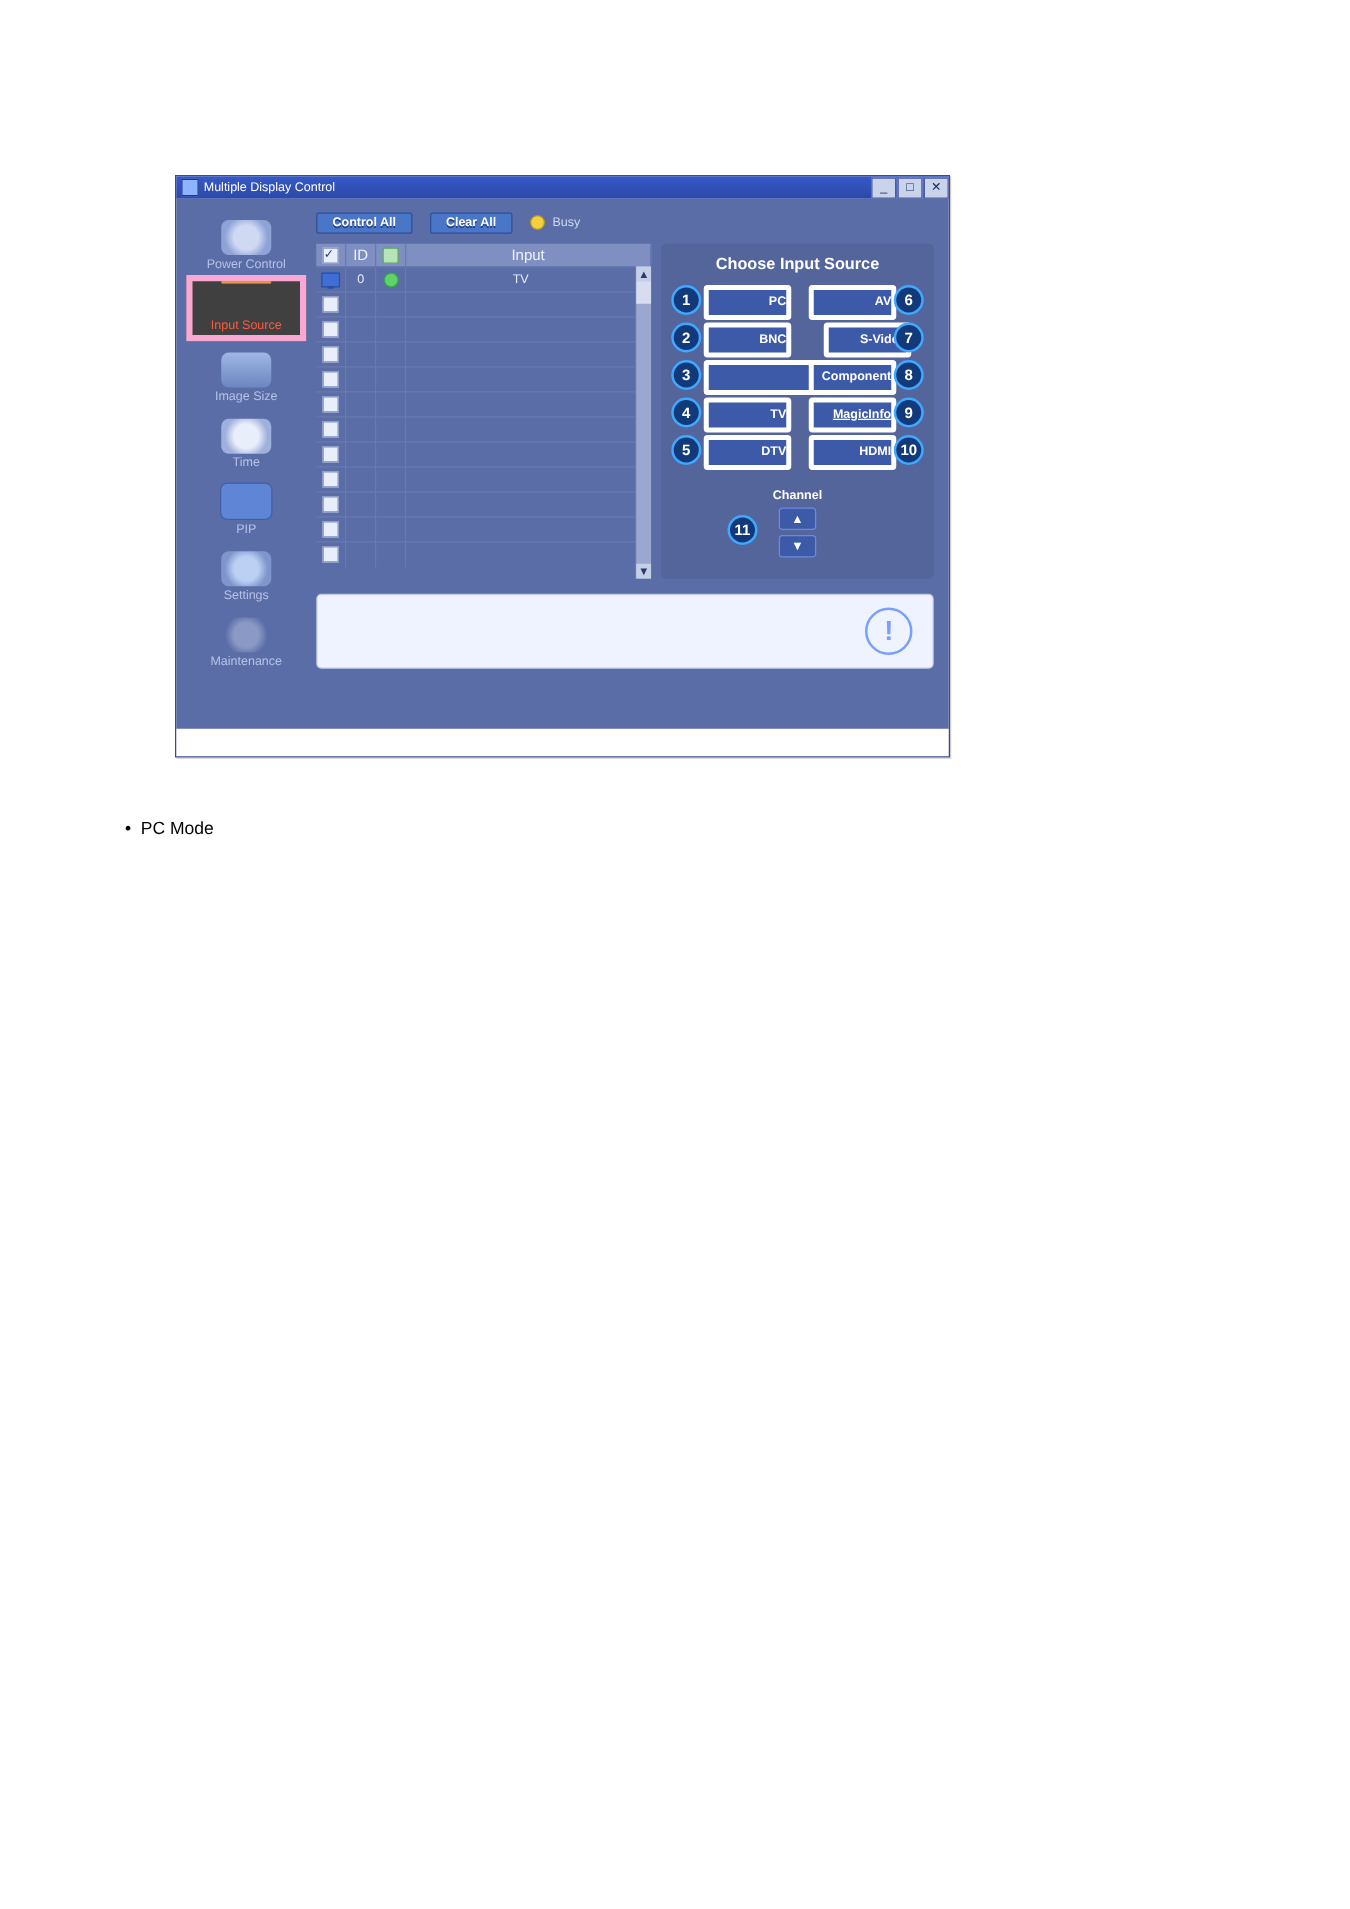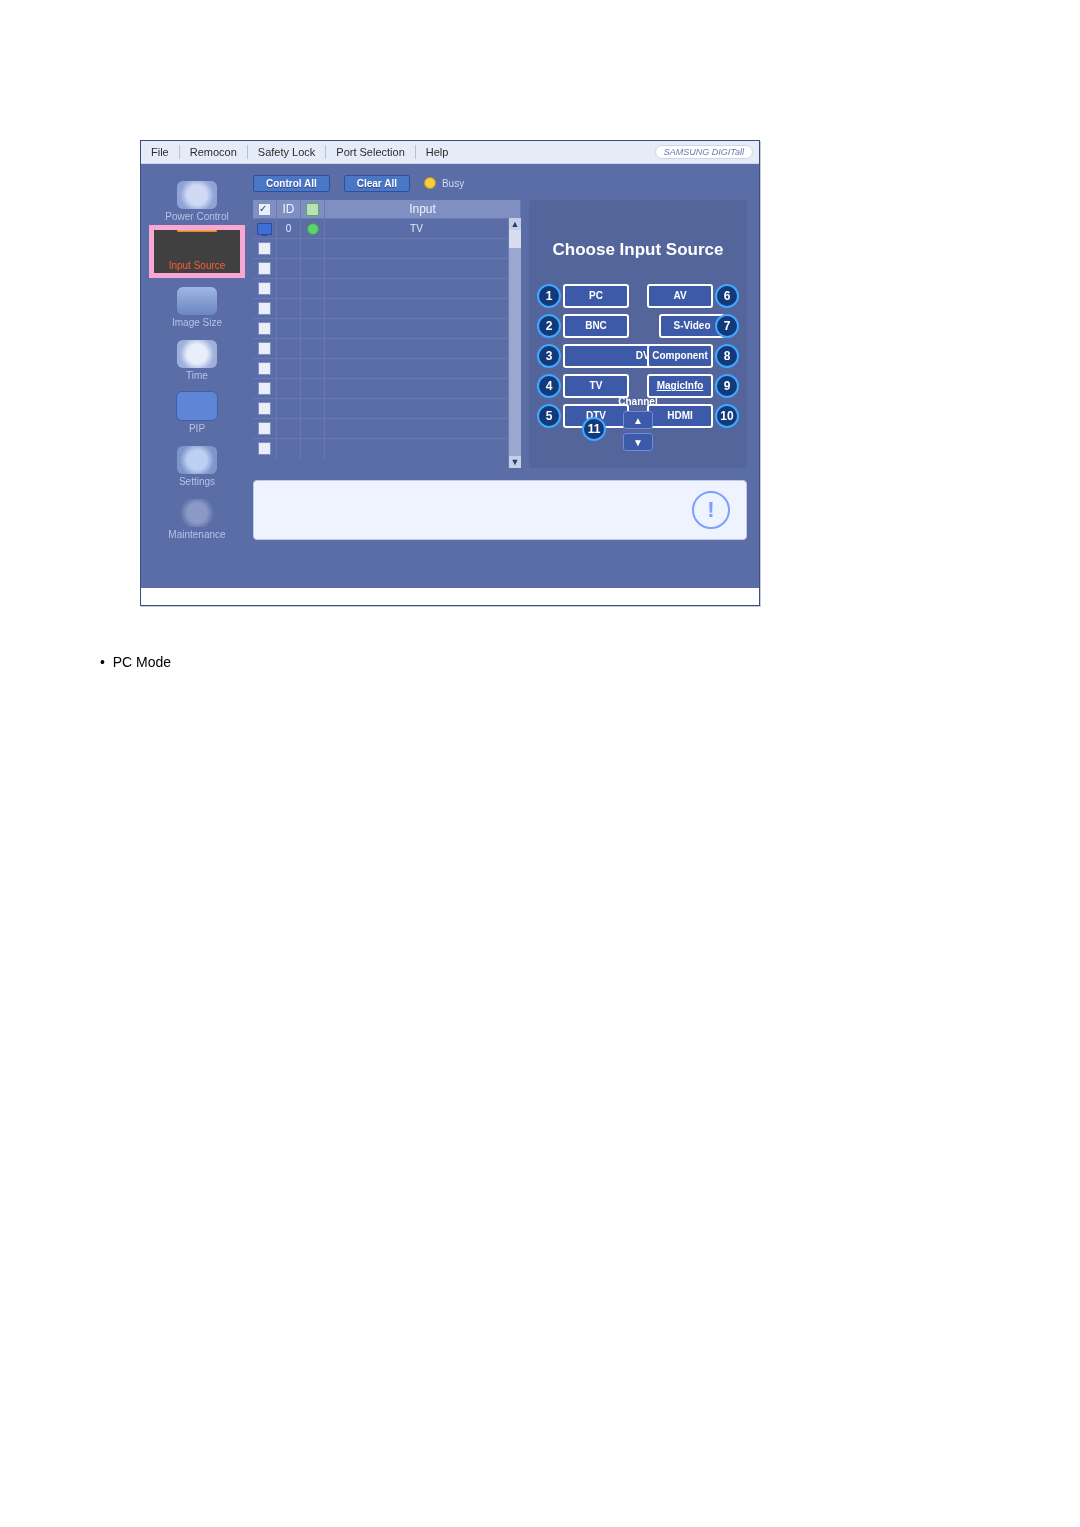--- a/index.html
+++ b/index.html
@@ -41,50 +41,47 @@
   .ringbox{width:11px;height:11px;border-radius:2px;background:#b7e3b7;border:1px solid #5fa85f;display:inline-block;}
   .statdot{width:10px;height:10px;border-radius:50%;background:#5fd36b;border:1px solid #3aa648;display:inline-block;}
   .monbox{width:13px;height:10px;background:#3f6fd6;border:1px solid #2a4da0;display:inline-block;position:relative;}
   .monbox::after{content:"";position:absolute;left:4px;bottom:-2px;width:5px;height:2px;background:#2a4da0;}
   .vscroll{position:absolute;right:0;top:0;width:12px;height:250px;background:#9aa8cf;border-left:1px solid #6a7ab0;}
   .vsbtn{width:12px;height:12px;background:#c5cfe8;display:flex;align-items:center;justify-content:center;font-size:9px;color:#2a3a70;}
   .vsbtn.bot{position:absolute;bottom:0;}
   .vthumb{position:absolute;top:12px;width:12px;height:18px;background:#d7ddef;}
   
   .rpanel{position:absolute;left:388px;top:36px;width:218px;height:268px;background:#54659c;border-radius:4px;}
-  .rp-title{text-align:center;color:#fff;font-weight:bold;font-size:17px;padding:8px 0 24px;margin-top:32px;}
+  .rp-title{text-align:center;color:#fff;font-weight:bold;font-size:13px;padding:8px 0 10px;}
   .srcgrid{position:relative;height:150px;}
-  .srcbtn{position:absolute;width:62px;height:20px;line-height:20px;text-align:center;color:#fff;font-size:10px;font-weight:bold;background:#3d5aa8;border:2px solid #ffffff;border-radius:3px;}
+  .srcbtn{position:absolute;width:62px;height:20px;line-height:20px;text-align:right;color:#fff;font-size:10px;font-weight:bold;background:#3d5aa8;border:4px solid #ffffff;border-radius:3px;}
   .numc{position:absolute;width:20px;height:20px;border:2px solid #3fa8ff;border-radius:50%;background:#123a7a;color:#fff;font-size:12px;font-weight:bold;display:flex;align-items:center;justify-content:center;}
   .channel{position:absolute;left:0;right:0;top:196px;text-align:center;}
   .channel .lbl{color:#fff;font-size:10px;font-weight:bold;}
   .chbtn{width:28px;height:16px;margin:4px auto;background:#3d5aa8;border:1px solid #6a8be0;border-radius:3px;display:flex;align-items:center;justify-content:center;color:#fff;font-size:10px;}
   
   .footer{position:absolute;left:112px;top:316px;width:494px;height:60px;background:#eef3ff;border:1px solid #bfc9e4;border-radius:4px;display:flex;align-items:center;justify-content:flex-end;padding-right:16px;box-sizing:border-box;}
   .footer .ex{width:34px;height:34px;border:2px solid #7aa0ff;border-radius:50%;display:flex;align-items:center;justify-content:center;color:#7aa0ff;font-size:22px;font-weight:bold;}
   .caption{position:absolute;left:100px;top:654px;font-size:14px;color:#000000;}
 </style>
 </head>
 <body>
 <div class="page">
 
 <div class="shot">
-
-  <div class="menubar">
-    <span class="m">File</span>
-        <span class="sep"></span>
-    <span class="m">Remocon</span>
-        <span class="sep"></span>
-    <span class="m">Safety Lock</span>
-        <span class="sep"></span>
-    <span class="m">Port Selection</span>
-        <span class="sep"></span>
-    <span class="m">Help</span>
-    <span class="brand">SAMSUNG DIGITall</span>
+  <div class="titlebar">
+    <span class="tb-icon"></span>
+    <span class="tb-title">Multiple Display Control</span>
+    <div class="winbtns">
+      <div class="wbtn">_</div>
+      <div class="wbtn">□</div>
+      <div class="wbtn">✕</div>
+    </div>
   </div>
+
 
   <div class="appbody">
 
     <div class="sidebar">
       <div class="side-item">
         <div class="side-ico" style="background:radial-gradient(circle,#cfd9f4 40%,#8fa3d6 70%);"></div>
         <span>Power Control</span>
       </div>
       <div class="side-item active">
         <div class="side-ico" style="background:linear-gradient(#f5b34a,#e07a2e);"></div>

